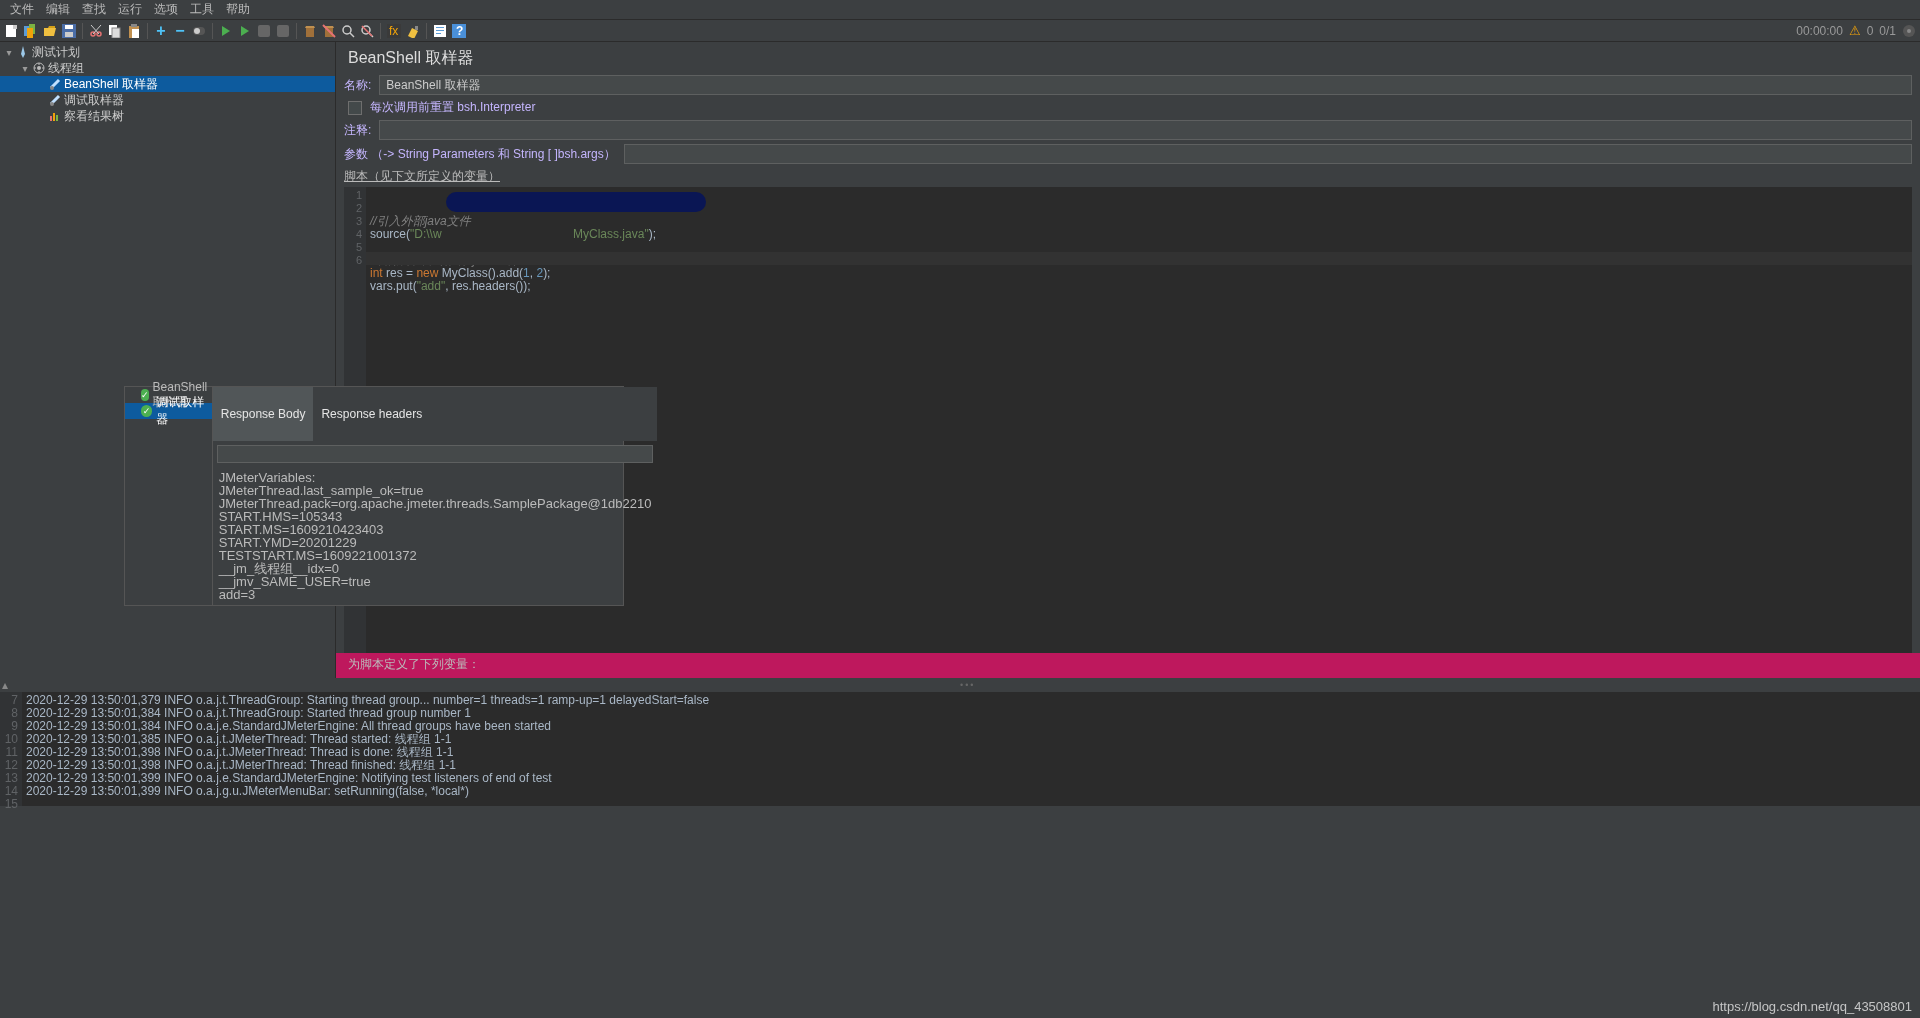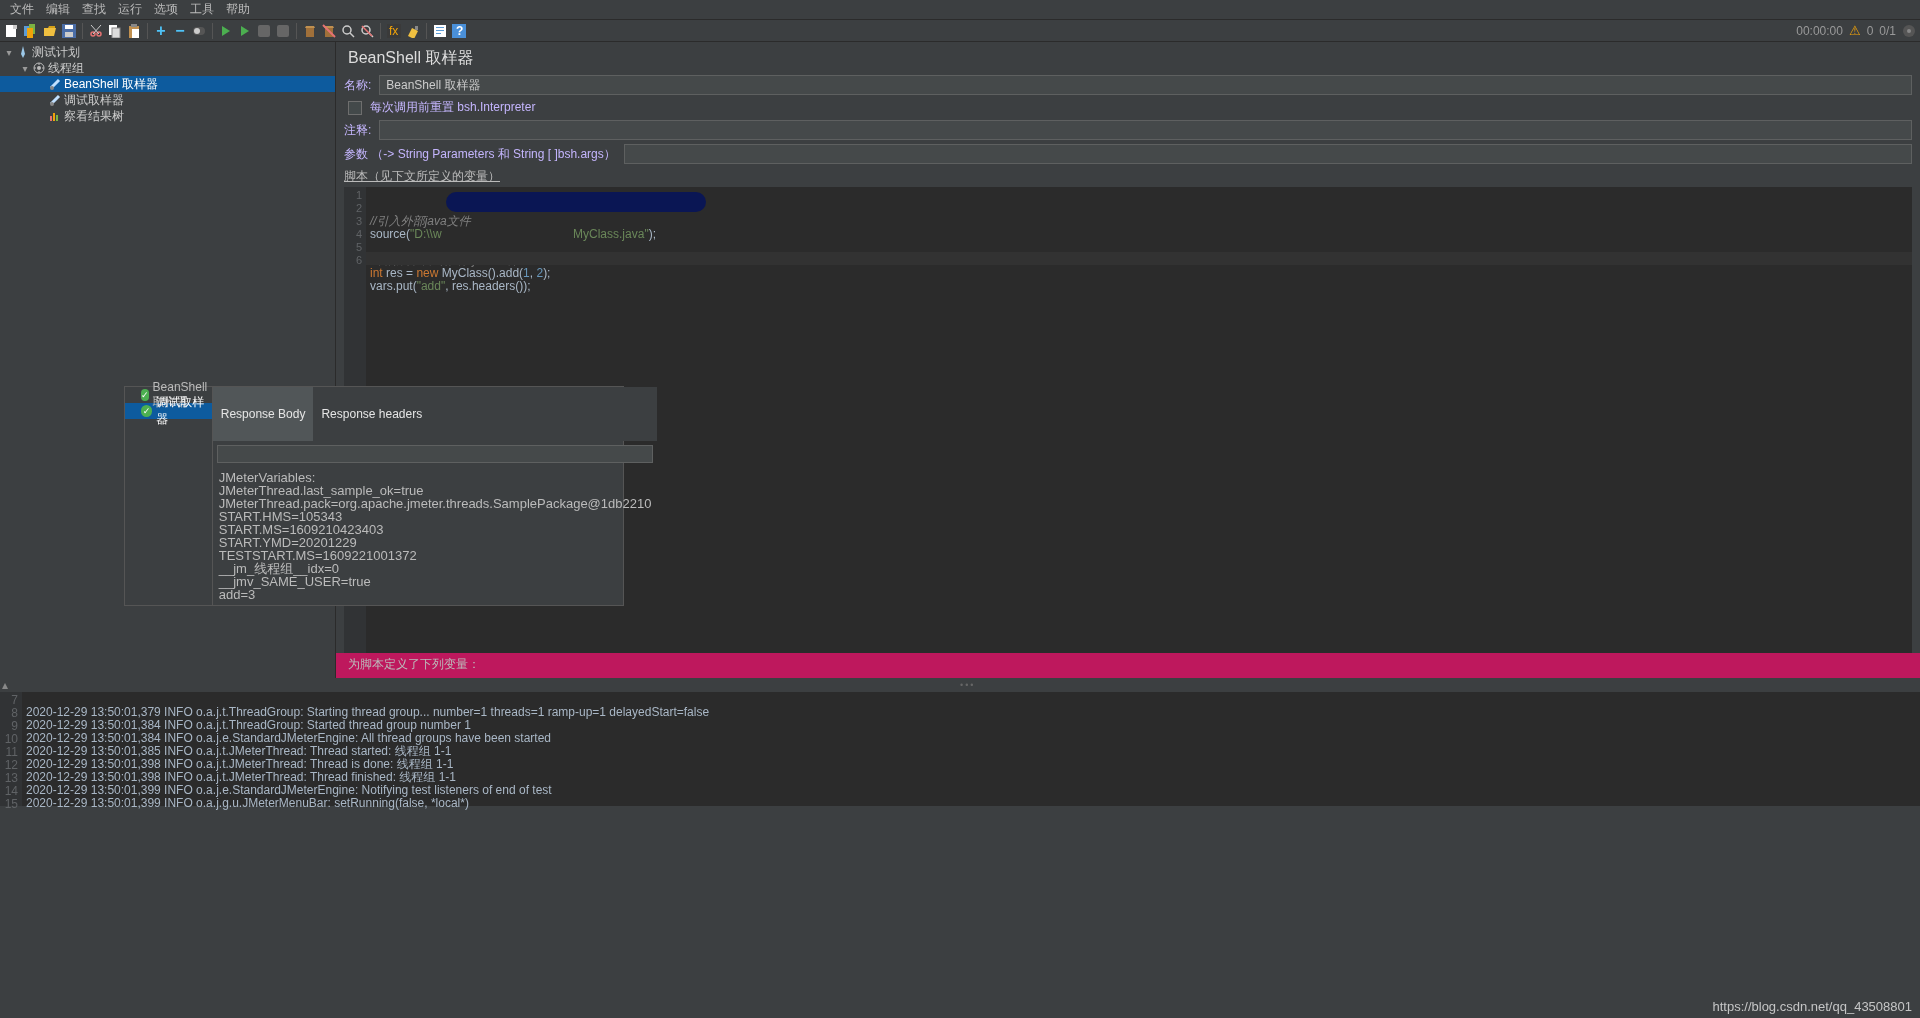--- a/index.html
+++ b/index.html
@@ -56,21 +56,21 @@
 .rp-tab { padding:20px 8px; color:#e5e5e5; cursor:default; }
 .rp-tab.active { background:#515658; }
 .rp-search { margin:4px; }
 .rp-search input { width:100%; background:#45494a; border:1px solid #5e6060; height:18px; color:#ccc; padding:0 4px; }
 .rp-body { flex:1; padding:4px 6px; color:#bbb; line-height:13px; font-size:13px; overflow:hidden; white-space:pre-line; }
 
 
 .log { height:118px; background:#2b2b2b; border-top:4px solid #3c3f41; display:flex; font-family:Consolas,monospace; font-size:11px; position:relative; }
 .log-drag { position:absolute; top:-3px; left:50%; color:#666; font-size:9px; letter-spacing:2px; }
 .log-gutter { width:22px; background:#313335; color:#606366; text-align:right; padding:2px 4px 0 0; line-height:13px; }
-.log-text { flex:1; padding:14px 4px; color:#a9b7c6; line-height:13px; white-space:pre; }
+.log-text { flex:1; padding:2px 4px; color:#a9b7c6; line-height:13px; white-space:pre; }
 
 .watermark { position:absolute; bottom:4px; right:8px; color:#ddd; font-size:13px; opacity:.85; }
 
 svg { display:block; }
 </style>
 </head>
 <body>
 
 <div class="menubar">
   <span>文件</span>

